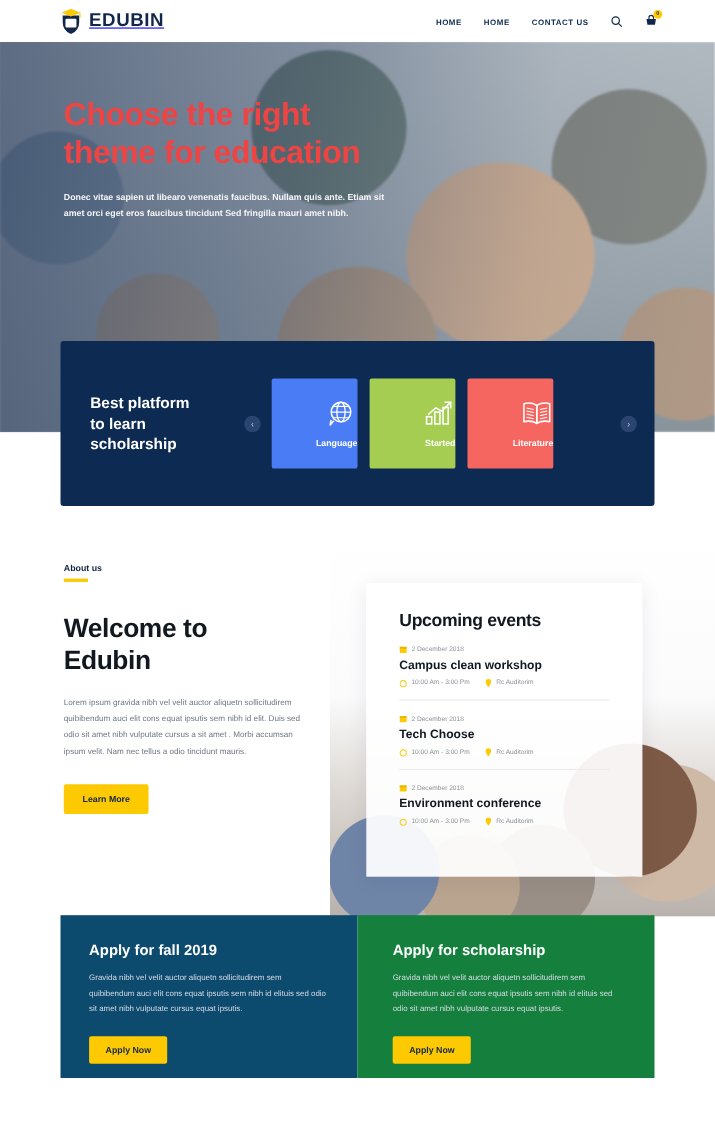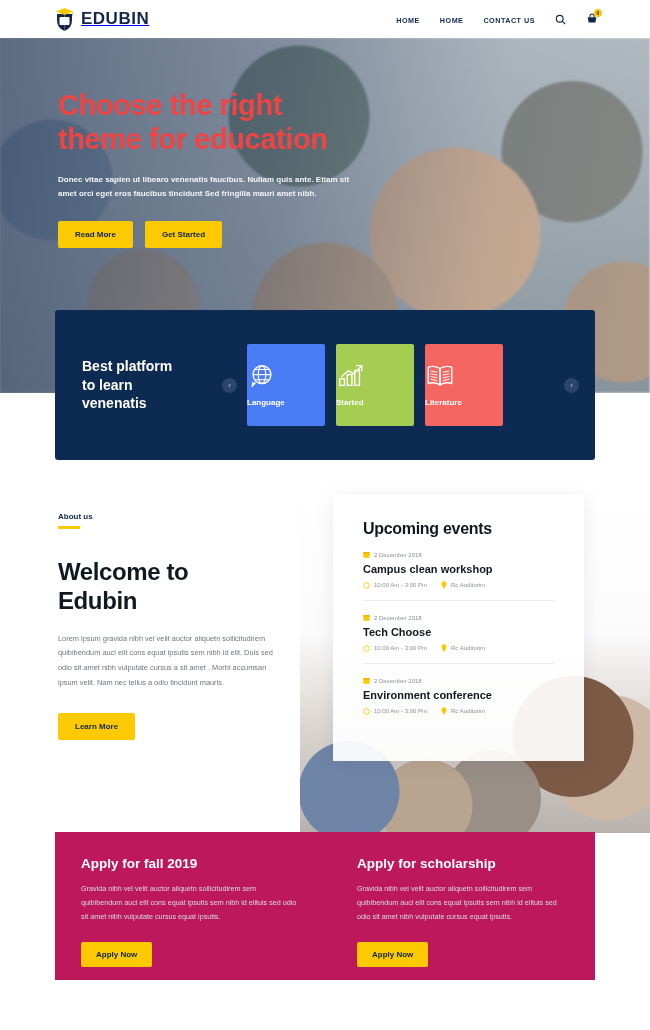--- a/index.html
+++ b/index.html
@@ -96,21 +96,21 @@
   }
   .carousel-arrow {
     width: 15px; height: 15px; border-radius: 50%;
     background: #2a4570; color: #c3ccda;
     display: flex; align-items: center; justify-content: center;
     font-size: 8px; cursor: pointer; flex: none;
   }
   .cards { display: flex; gap: 11px; margin: 0 10px; }
   .cat-card {
     width: 78px; height: 82px; border-radius: 2px;
-    display: flex; flex-direction: column; align-items: flex-start; justify-content: center;
+    display: flex; flex-direction: column; align-items: flex-end; justify-content: center;
     cursor: pointer; padding-bottom: 2px;
   }
   .cat-label { margin-top: 7px; font-size: 8px; font-weight: bold; color: #fff; }
   .arrow-right { margin-left: auto; margin-right: 16px; }
 
   
   .about { position: absolute; left: 58px; top: 512px; width: 230px; z-index: 12; }
   .eyebrow { font-size: 8px; font-weight: bold; color: #12264a; }
   .eyebrow-rule { width: 22px; height: 3px; background: #fdc900; margin-top: 5px; }
   .about-title {
@@ -128,21 +128,21 @@
     background:
       radial-gradient(circle at 14% 88%, #6f85a8 0 50px, transparent 51px),
       radial-gradient(circle at 36% 92%, #b9a48f 0 46px, transparent 47px),
       radial-gradient(circle at 55% 90%, #9a8f86 0 48px, transparent 49px),
       radial-gradient(circle at 78% 72%, #7d5a46 0 60px, transparent 61px),
       radial-gradient(circle at 88% 78%, #cdb9a6 0 62px, transparent 63px),
       linear-gradient(180deg, #ffffff 0%, #fbfbfc 42%, #dcd7d2 68%, #b9b2ac 100%);
     z-index: 8;
   }
   .events-card {
-    position: absolute; left: 333px; top: 494px;
+    position: absolute; left: 333px; top: 530px;
     width: 251px; height: 267px;
     background: rgba(255,255,255,.93);
     box-shadow: 0 3px 18px rgba(20,30,60,.08);
     z-index: 14; padding: 26px 30px 12px 30px;
   }
   .events-title {
     font-size: 16px; font-weight: bold; color: #111820; letter-spacing: -.3px;
   }
   .event { padding: 13px 0 11px 0; }
   .event + .event { border-top: 1px solid #eceaea; }
@@ -151,22 +151,22 @@
     font-size: 6px; color: #8b9098;
   }
   .ev-name { margin-top: 5px; font-size: 11px; font-weight: bold; color: #111820; }
   .ev-details { margin-top: 6px; display: flex; gap: 14px; }
 
   
   .apply-wrap {
     position: absolute; left: 55px; top: 832px;
     width: 540px; height: 148px; display: flex; z-index: 20;
   }
-  .apply-panel { width: 270px; background: #be185d; padding: 24px 26px 0 26px; }
-  .apply-panel.second { background: #be185d; padding-left: 32px; }
+  .apply-panel { width: 270px; background: #0c4a6e; padding: 24px 26px 0 26px; }
+  .apply-panel.second { background: #15803d; padding-left: 32px; }
   .apply-h { font-size: 13.5px; font-weight: bold; color: #fff; }
   .apply-p { margin-top: 11px; font-size: 7.2px; line-height: 1.95; color: #d6dbe5; }
   .apply-panel .btn-yellow { margin-top: 18px; padding: 8px 15px; }
 
   svg { display: block; }
 </style>
 </head>
 <body>
 
 <div class="page">
@@ -208,32 +208,28 @@
   <div class="hero">
     <div class="hero-photo"></div>
     <div class="hero-shade"></div>
 
     <div class="hero-content">
       <h1 class="hero-title">
         <span>Choose the right</span><br>
         <span>theme for education</span>
       </h1>
       <p class="hero-sub">Donec vitae sapien ut libearo venenatis faucibus. Nullam quis ante. Etiam sit amet orci eget eros faucibus tincidunt Sed fringilla mauri amet nibh.</p>
-      <div class="hero-btns">
-        <button class="btn-yellow">Read More</button>
-        <button class="btn-yellow">Get Started</button>
-      </div>
     </div>
   </div>
 
   <div class="platform">
     <div class="platform-title">
       <span>Best platform</span><br>
       <span>to learn</span><br>
-      <span>venenatis</span>
+      <span>scholarship</span>
     </div>
 
     <div class="carousel-arrow">
       <span>‹</span>
     </div>
 
     <div class="cards">
       <div class="cat-card" style="background:#4a7cf5">
         <span>
           <svg width="30" height="30" viewBox="0 0 32 32">

